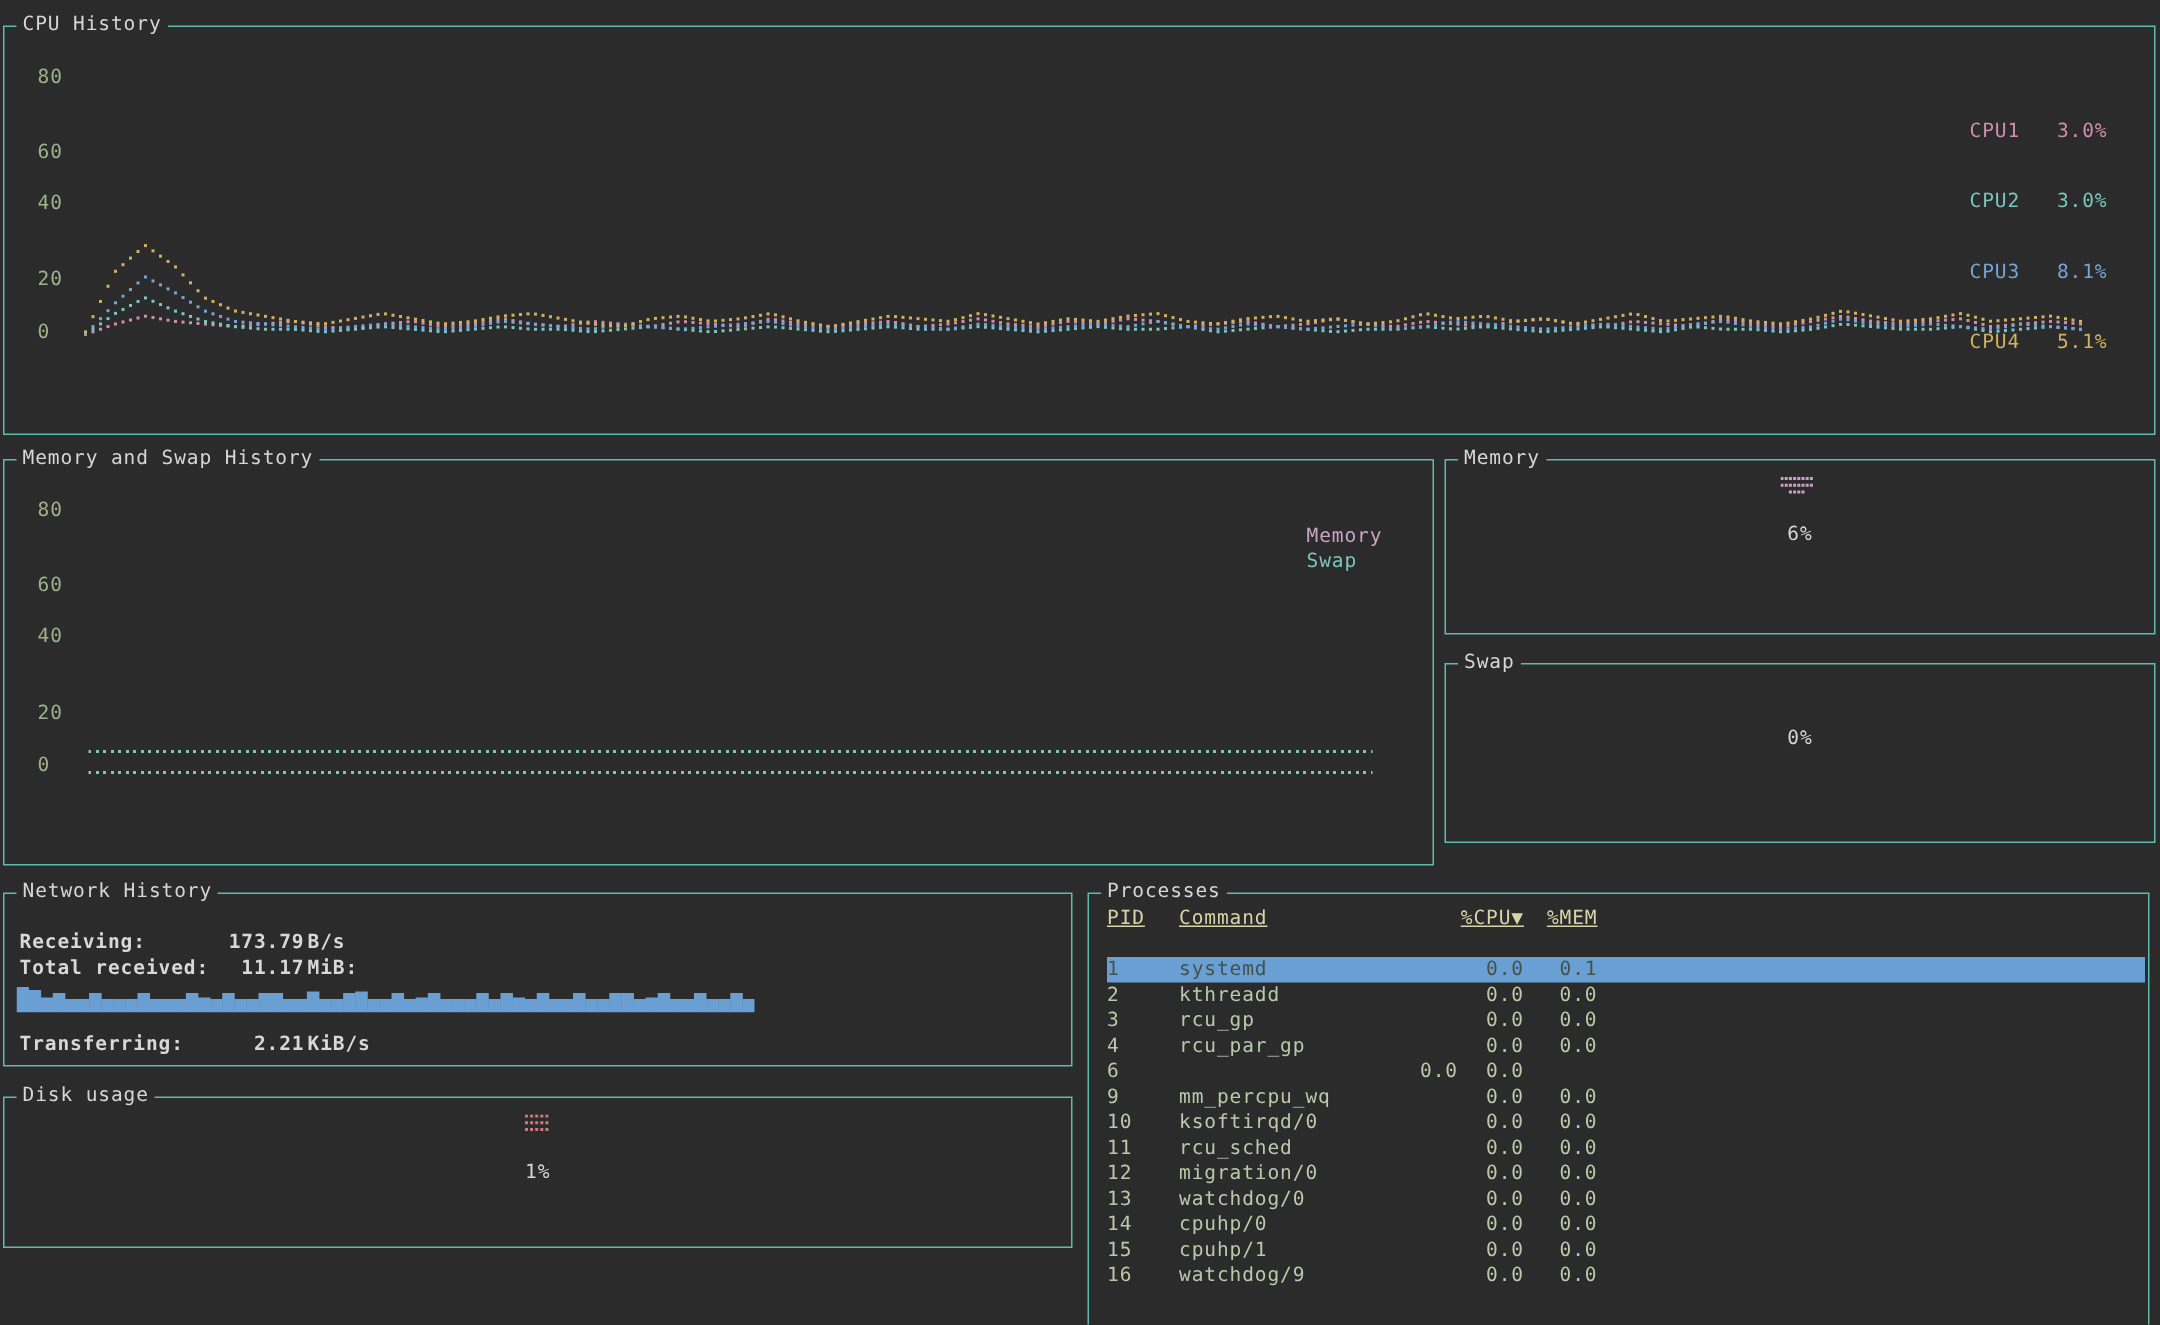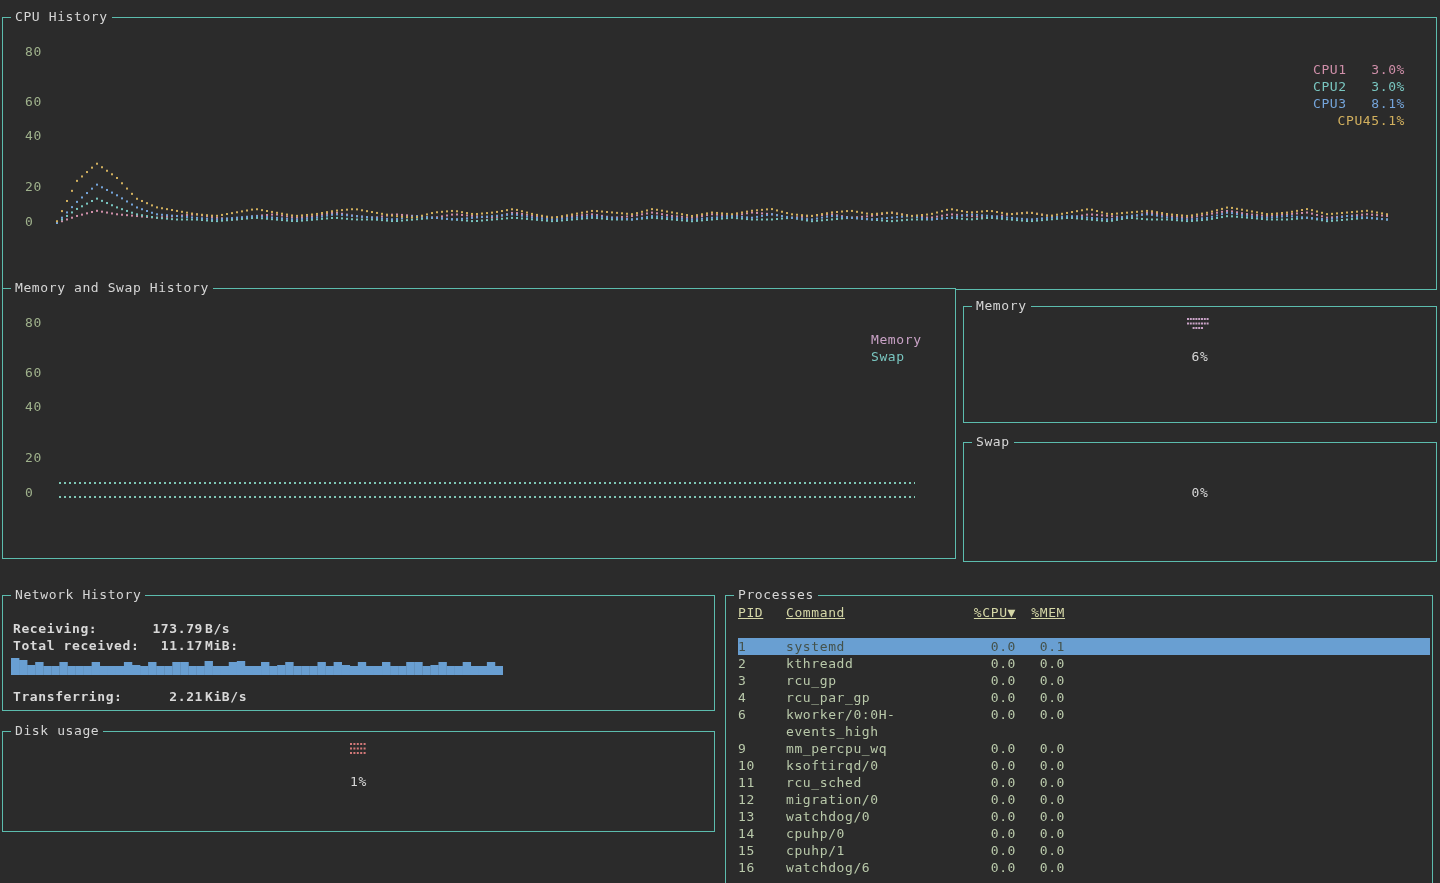--- a/index.html
+++ b/index.html
@@ -1114,41 +1114,41 @@
       <rect x="1290" y="173.52631578947367" width="2" height="2" fill="#d2b05e"></rect>
       <rect x="1295" y="173.08552631578945" width="2" height="2" fill="#d2b05e"></rect>
       <rect x="1300" y="172.64473684210526" width="2" height="2" fill="#d2b05e"></rect>
       <rect x="1305" y="172.20394736842107" width="2" height="2" fill="#d2b05e"></rect>
       <rect x="1310" y="171.76315789473685" width="2" height="2" fill="#d2b05e"></rect>
       <rect x="1315" y="172.60526315789474" width="2" height="2" fill="#d2b05e"></rect>
       <rect x="1320" y="173.48684210526315" width="2" height="2" fill="#d2b05e"></rect>
       <rect x="1325" y="174.36842105263156" width="2" height="2" fill="#d2b05e"></rect>
       <rect x="1330" y="175.25" width="2" height="2" fill="#d2b05e"></rect>
     </svg>
-  <div class="legend-col" id="cpu-legend" style="left:1310px;top:43px;">
+  <div class="legend-col" id="cpu-legend" style="left:1310px;top:61px;gap:30px;">
       <div class="legend-row" style="color: rgb(207, 143, 169);">
         <span>CPU1</span>
         <span>3.0%</span>
       </div>
       <div class="legend-row" style="color: rgb(121, 198, 192);">
         <span>CPU2</span>
         <span>3.0%</span>
       </div>
       <div class="legend-row" style="color: rgb(116, 164, 218);">
         <span>CPU3</span>
         <span>8.1%</span>
       </div>
-      <div class="legend-row" style="color: rgb(210, 176, 94); justify-content: flex-end;">
+      <div class="legend-row" style="color: rgb(210, 176, 94);">
         <span>CPU4</span>
         <span>5.1%</span>
       </div>
     </div>
 </section>
 
-<section class="panel" id="memswap-panel" style="left:2px;top:288px;width:954px;height:271px;">
+<section class="panel" id="memswap-panel" style="left:2px;top:306px;width:954px;height:271px;">
   <span class="panel-title">Memory and Swap History</span>
   <div id="memswap-ticks">
       <span class="tick" style="top: 26px;">80</span>
       <span class="tick" style="top: 76px;">60</span>
       <span class="tick" style="top: 110px;">40</span>
       <span class="tick" style="top: 161px;">20</span>
       <span class="tick" style="top: 196px;">0</span>
     </div>
   <div class="legend-col" id="memswap-legend" style="left:868px;top:42px;">
       <div class="mem-legend-row" style="color: rgb(201, 162, 198);">Memory</div>
@@ -1324,21 +1324,20 @@
         <span class="num">0.0</span>
       </div>
       <div class="proc-grid proc-row">
         <span>4</span>
         <span>rcu_par_gp</span>
         <span class="num">0.0</span>
         <span class="num">0.0</span>
       </div>
       <div class="proc-grid proc-row">
         <span>6</span>
-        <span>kworker/0:0H-events_high</span>
         <span class="num">0.0</span>
         <span class="num">0.0</span>
       </div>
       <div class="proc-grid proc-row">
         <span>9</span>
         <span>mm_percpu_wq</span>
         <span class="num">0.0</span>
         <span class="num">0.0</span>
       </div>
       <div class="proc-grid proc-row">
@@ -1372,18 +1371,18 @@
         <span class="num">0.0</span>
       </div>
       <div class="proc-grid proc-row">
         <span>15</span>
         <span>cpuhp/1</span>
         <span class="num">0.0</span>
         <span class="num">0.0</span>
       </div>
       <div class="proc-grid proc-row">
         <span>16</span>
-        <span>watchdog/6</span>
+        <span>watchdog/9</span>
         <span class="num">0.0</span>
         <span class="num">0.0</span>
       </div>
     </div>
 </section>
 
 </body></html>

